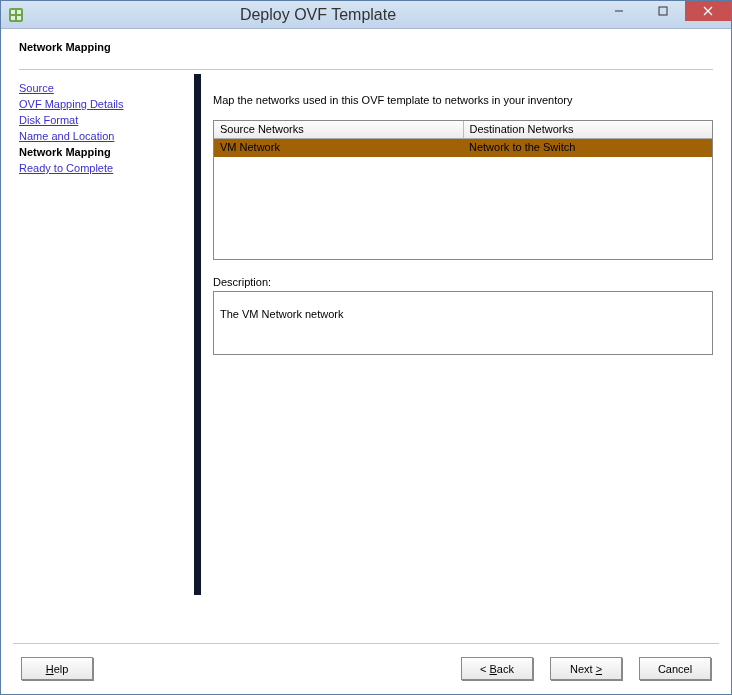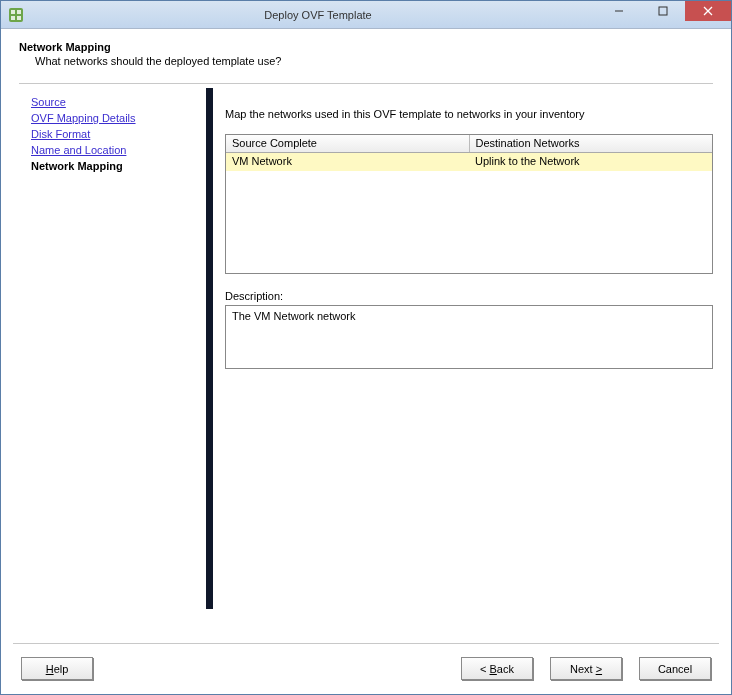--- a/index.html
+++ b/index.html
@@ -22,21 +22,21 @@
     }
     .titlebar-icon {
       width: 18px; height: 18px;
       margin-left: 6px;
       display: flex; align-items: center; justify-content: center;
     }
     .titlebar-title {
       flex: 1;
       text-align: center;
       color: #333;
-      font-size: 11px;
+      font-size: 16px;
       padding-right: 120px;
     }
     .window-controls {
       position: absolute;
       right: 0; top: 0;
       display: flex;
       height: 20px;
     }
     .wc-btn {
       width: 44px; height: 20px;
@@ -64,21 +64,20 @@
       font-size: 11px;
       color: #000;
       padding-left: 16px;
       margin-top: 2px;
     }
     .hr-line { height: 1px; background: #c8c8c8; margin: 6px 18px 0 18px; }
     .content-area {
       display: flex;
       padding: 4px 18px 0 18px;
       height: 525px;
-      margin-left: 12px;
     }
     .sidebar {
       width: 175px;
       padding-top: 6px;
       padding-right: 8px;
     }
     .sidebar-item {
       color: #3b2ecf;
       text-decoration: underline;
       font-size: 11px;
@@ -121,42 +120,42 @@
     .nt-header-cell {
       flex: 1;
       padding: 2px 6px;
       font-size: 11px;
       border-right: 1px solid #bbb;
     }
     .nt-header-cell:last-child { border-right: none; }
     .nt-row {
       display: flex;
       height: 18px;
-      background: #fef9c3;
+      background: #a16207;
     }
     .nt-cell {
       flex: 1;
       padding: 2px 6px;
       font-size: 11px;
     }
     .nt-body-fill {
       flex: 1;
       background: #fff;
     }
     .desc-label {
       margin-top: 16px;
       font-size: 11px;
       margin-bottom: 3px;
     }
     .desc-box {
       width: 100%;
       height: 64px;
       border: 1px solid #888;
       background: #fff;
-      padding: 4px 6px;
+      padding: 16px 6px;
       font-size: 11px;
       color: #000;
       position: relative;
       overflow-y: scroll;
     }
     .footer-hr {
       height: 1px; background: #c8c8c8;
       position: absolute;
       left: 12px; right: 12px;
       bottom: 50px;
@@ -213,45 +212,45 @@
       <svg width="10" height="10">
           <line x1="1" y1="1" x2="9" y2="9" stroke="#fff" stroke-width="1.3"></line>
           <line x1="9" y1="1" x2="1" y2="9" stroke="#fff" stroke-width="1.3"></line>
         </svg>
     </div>
   </div>
 </div>
 
 <div class="header-block">
   <div class="page-title">Network Mapping</div>
-  <div class="page-subtitle">What networks should the deployed template use?</div>
 </div>
 
 <div class="hr-line"></div>
 
 <div class="content-area">
   <div class="sidebar">
     <a class="sidebar-item">Source</a>
     <a class="sidebar-item">OVF Mapping Details</a>
     <a class="sidebar-item">Disk Format</a>
     <a class="sidebar-item">Name and Location</a>
     <a class="sidebar-item current">Network Mapping</a>
+    <a class="sidebar-item">Ready to Complete</a>
   </div>
 
   <div class="main-pane">
     <div class="instruction">Map the networks used in this OVF template to networks in your inventory</div>
 
     <div class="network-table">
       <div class="nt-header">
-        <div class="nt-header-cell">Source Complete</div>
+        <div class="nt-header-cell">Source Networks</div>
         <div class="nt-header-cell">Destination Networks</div>
       </div>
       <div class="nt-row">
         <div class="nt-cell">VM Network</div>
-        <div class="nt-cell">Uplink to the Network</div>
+        <div class="nt-cell">Network to the Switch</div>
       </div>
       <div class="nt-body-fill"></div>
     </div>
 
     <div class="desc-label">Description:</div>
     <div class="desc-box">
       <span>The VM Network network</span>
     </div>
   </div>
 </div>

